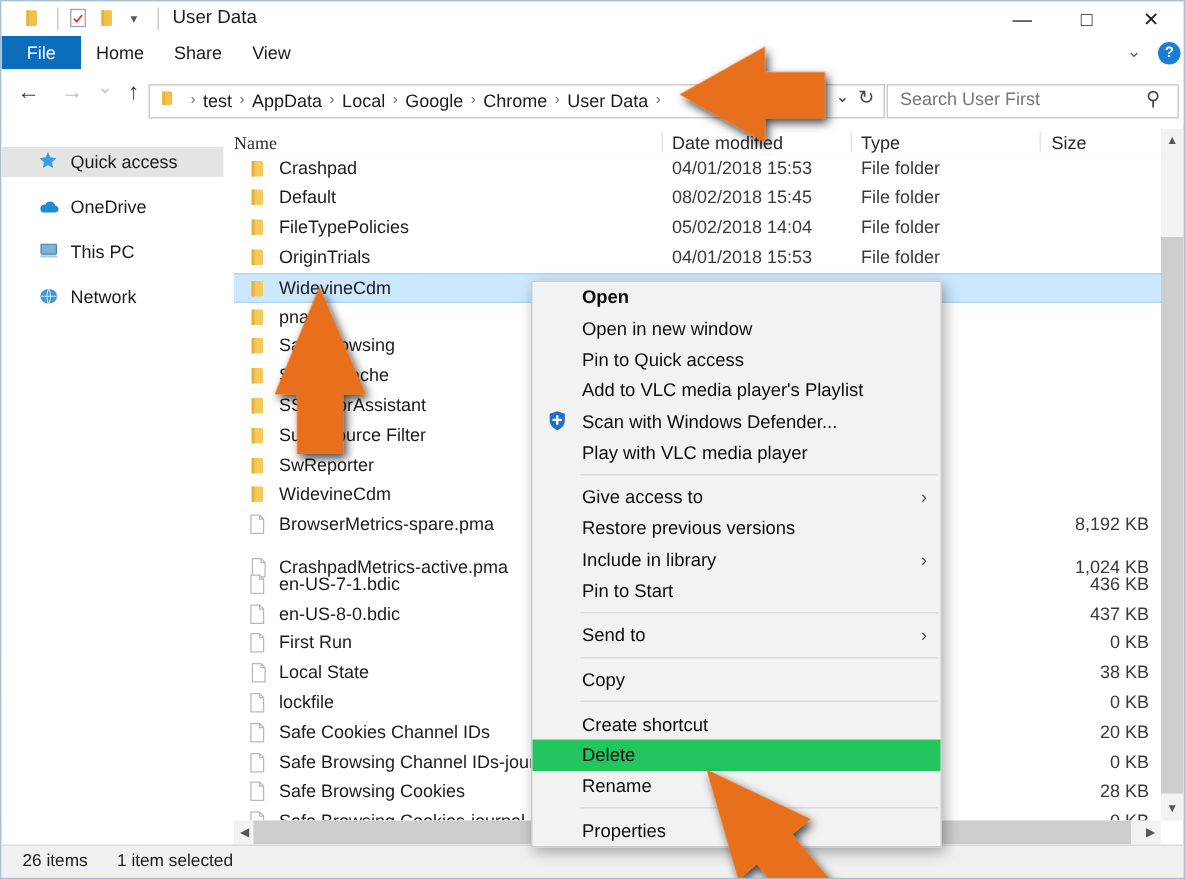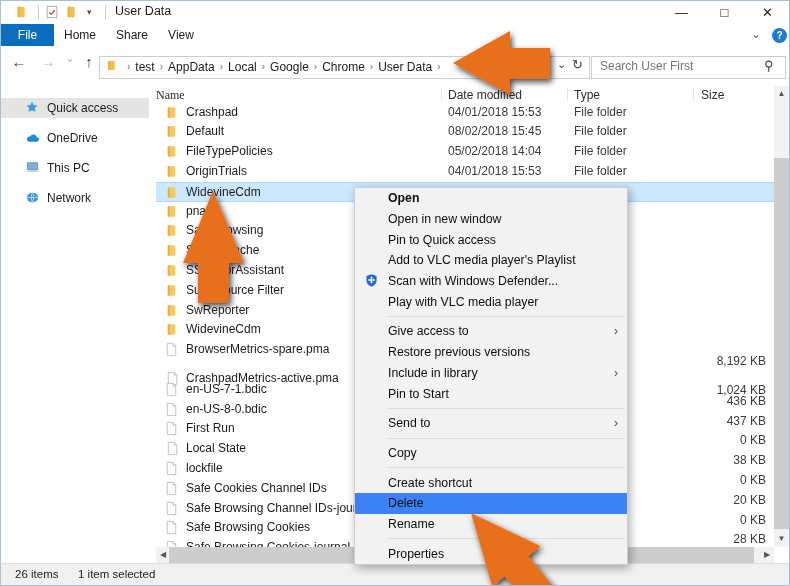--- a/index.html
+++ b/index.html
@@ -59,41 +59,41 @@
   .colhdr .div{position:absolute;top:2px;width:1px;height:13px;background:#e4e4e4;}
 
   
   .list{position:absolute;left:155px;top:102px;width:618px;height:444px;overflow:hidden;background:#fff;}
   .row{position:absolute;left:0;width:618px;height:20px;}
   .row.sel{background:#cce8ff;border-top:1px solid #a8d8ff;border-bottom:1px solid #a8d8ff;height:18px;}
   .row .ic{position:absolute;left:8px;top:2px;width:16px;height:16px;}
   .row .nm{position:absolute;left:30px;top:2px;font-size:12px;color:#1b1b1b;white-space:nowrap;}
   .row .dt{position:absolute;left:292px;top:2px;font-size:12px;color:#3a3a3a;white-space:nowrap;}
   .row .ty{position:absolute;left:418px;top:2px;font-size:12px;color:#3a3a3a;white-space:nowrap;}
-  .row .sz{position:absolute;right:8px;top:2px;font-size:12px;color:#3a3a3a;white-space:nowrap;margin-top:12px;}
+  .row .sz{position:absolute;right:8px;top:2px;font-size:12px;color:#3a3a3a;white-space:nowrap;}
 
   
   .vsb{position:absolute;left:773px;top:85px;width:15px;height:461px;background:#f2f2f2;}
   .vsb .thumb{position:absolute;left:0;top:72px;width:15px;height:371px;background:#cdcdcd;}
   .vsb .arw{position:absolute;left:0;width:15px;height:16px;text-align:center;font-size:8px;color:#555;line-height:16px;}
   .hsb{position:absolute;left:155px;top:546px;width:618px;height:16px;background:#f2f2f2;}
   .hsb .thumb{position:absolute;left:13px;top:0;width:585px;height:16px;background:#cdcdcd;}
   .hsb .arw{position:absolute;top:0;width:14px;height:16px;text-align:center;font-size:8px;color:#555;line-height:16px;}
 
   
   .statusbar{position:absolute;left:0;top:562px;width:788px;height:22px;background:#f0f0f0;border-top:1px solid #dcdcdc;}
   .statusbar .st{position:absolute;top:4px;font-size:11.5px;color:#1b1b1b;}
 
   
   .ctxmenu{position:absolute;left:353px;top:186px;width:272px;background:#f2f2f2;
            border:1px solid #cdcdcd;box-shadow:2px 3px 9px rgba(0,0,0,.33);}
   .mi{position:relative;height:20.7px;display:flex;align-items:center;}
   .mi .mlbl{font-size:12.3px;color:#0d0d0d;margin-left:33px;white-space:nowrap;}
   .mi.bold .mlbl{font-weight:bold;}
-  .mi.hi{background:#3b82f6;}
+  .mi.hi{background:#22c55e;}
   .mi .sub{position:absolute;right:9px;top:3px;font-size:12px;color:#4a4a4a;}
   .mi .mic{position:absolute;left:9px;top:2px;width:16px;height:16px;}
   .msep{height:1px;background:#dcdcdc;margin:4px 2px 4px 32px;}
 
   
   .arrows{position:absolute;left:0;top:0;width:790px;height:586px;pointer-events:none;}
 </style>
 </head>
 <body>
 

